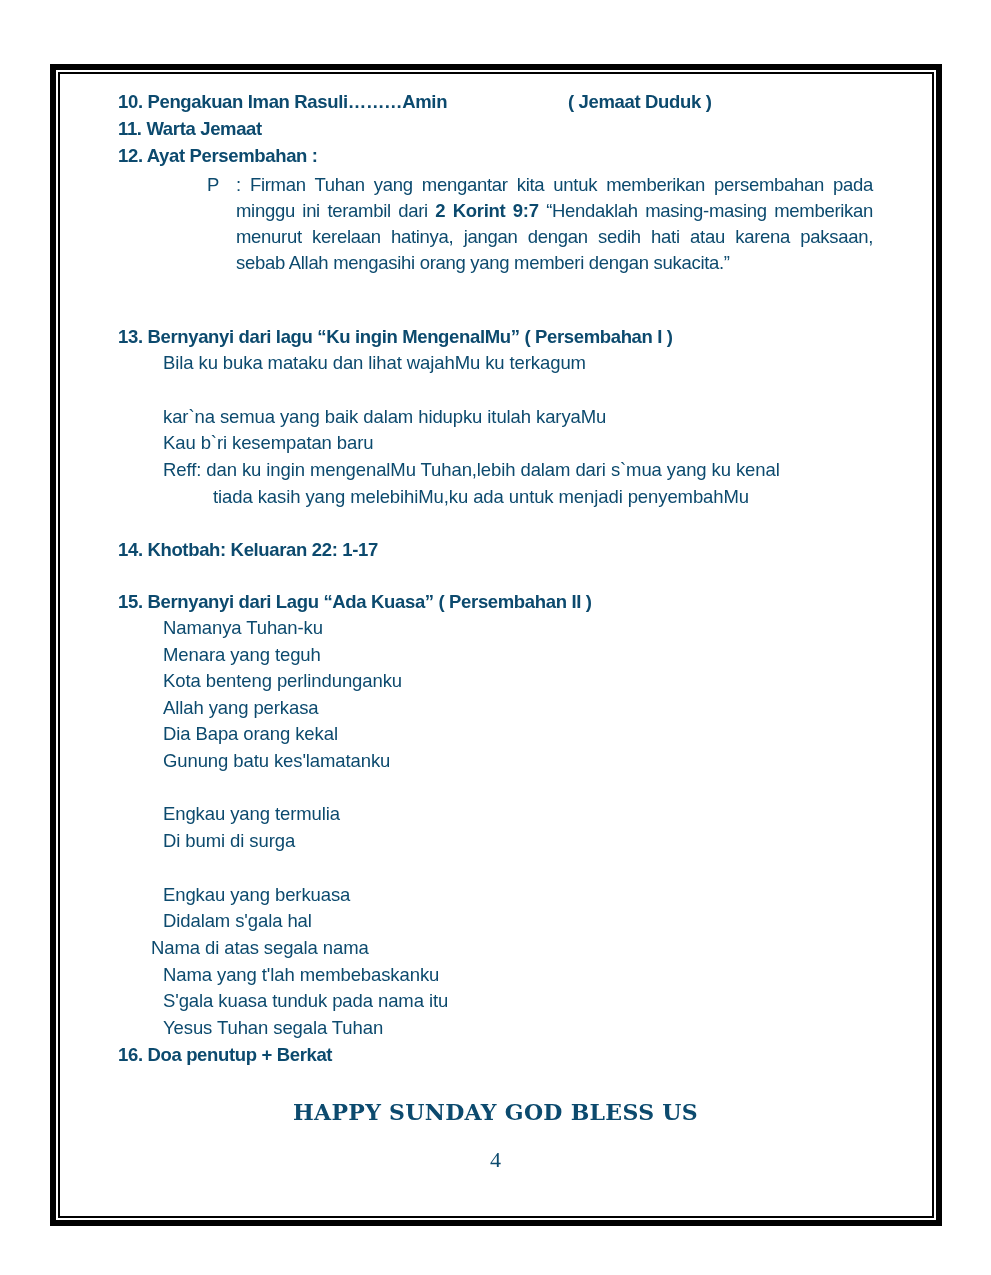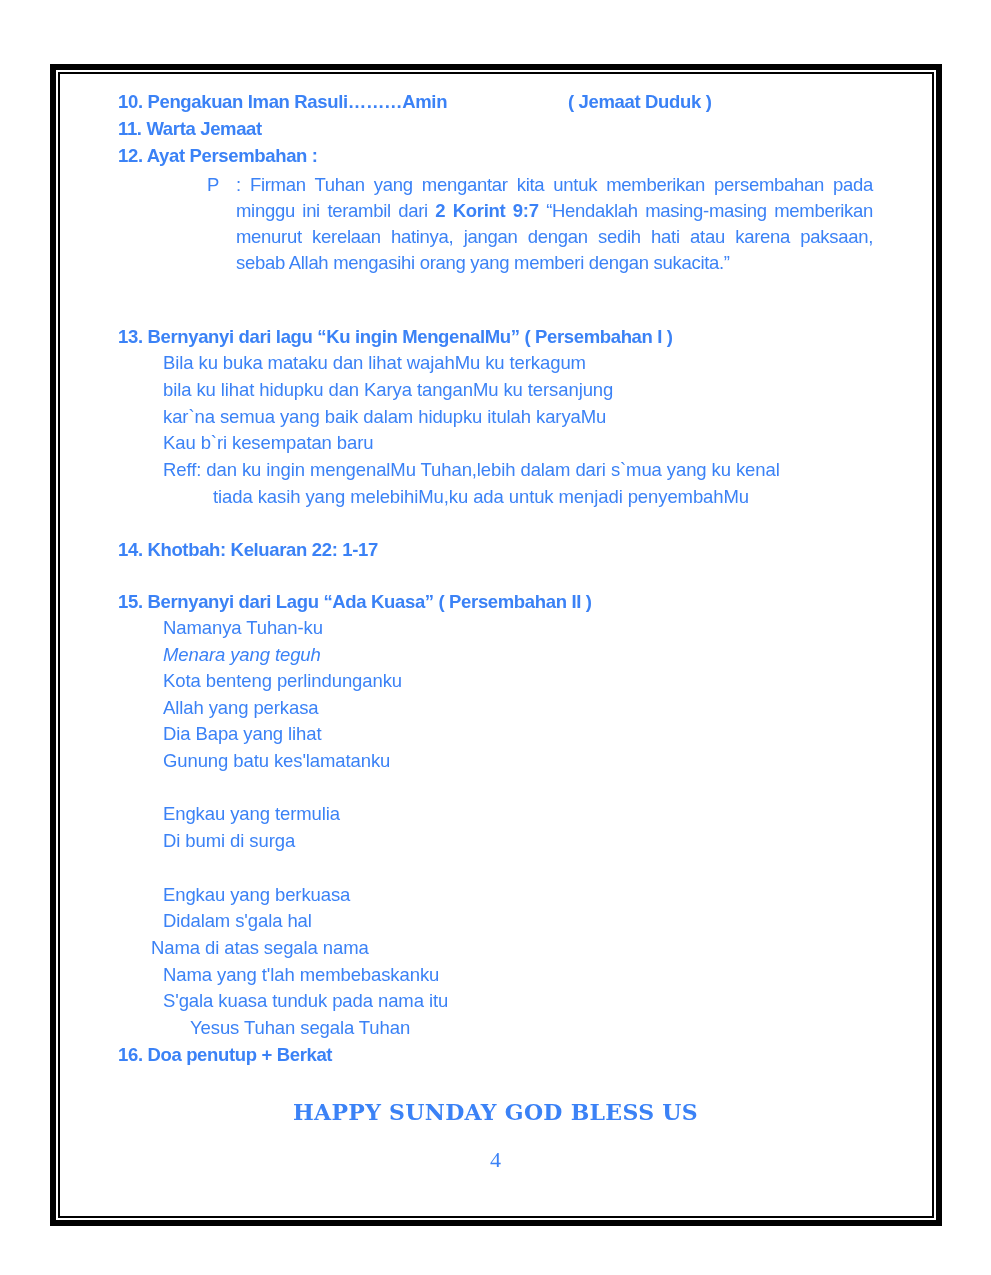--- a/index.html
+++ b/index.html
@@ -8,21 +8,21 @@
       position: absolute; left: 50px; top: 64px; width: 880px; height: 1150px;
       border: 6px solid #000;
     }
     .frame-inner {
       position: absolute; left: 58px; top: 72px; width: 872px; height: 1142px;
       border: 2px solid #000;
       box-sizing: content-box;
     }
     .content {
       position: absolute; left: 0; top: 0; width: 991px; height: 1275px;
-      font-family: "Liberation Sans", sans-serif; color: #3b82f6;
+      font-family: "Liberation Sans", sans-serif; color: #0c4a6e;
     }
     .line { position: absolute; white-space: nowrap; font-size: 18.5px; line-height: 22px; }
     .b { font-weight: bold; letter-spacing: -0.35px; }
     .lyric { letter-spacing: -0.1px; }
     .para {
       position: absolute; left: 236px; top: 172px; width: 637px;
       font-size: 18.5px; line-height: 26px; text-align: justify;
       letter-spacing: -0.3px;
     }
     .para .p-label { position: absolute; left: -29px; top: 0; }
@@ -50,42 +50,41 @@
   <div class="line b" style="left:118px; top:118px;">11. Warta Jemaat</div>
 
   <div class="line b" style="left:118px; top:145px;">12. Ayat Persembahan :</div>
 
   <div class="para">
     <span class="p-label">P</span><span>: Firman Tuhan yang mengantar kita untuk memberikan persembahan pada minggu ini terambil dari </span><b>2 Korint 9:7</b><span> “Hendaklah masing-masing memberikan menurut kerelaan hatinya, jangan dengan sedih hati atau karena paksaan, sebab Allah mengasihi orang yang memberi dengan sukacita.”</span>
   </div>
 
   <div class="line b" style="left:118px; top:326px;">13. Bernyanyi dari lagu “Ku ingin MengenalMu” ( Persembahan I )</div>
   <div class="line lyric" style="left:163px; top:352px;">Bila ku buka mataku dan lihat wajahMu ku terkagum</div>
-  <div class="line lyric" style="left:163px; top:379px;">bila ku lihat hidupku dan Karya tanganMu ku tersanjung</div>
   <div class="line lyric" style="left:163px; top:406px;">kar`na semua yang baik dalam hidupku itulah karyaMu</div>
   <div class="line lyric" style="left:163px; top:432px;">Kau b`ri kesempatan baru</div>
   <div class="line lyric" style="left:163px; top:459px;">Reff: dan ku ingin mengenalMu Tuhan,lebih dalam dari s`mua yang ku kenal</div>
   <div class="line lyric" style="left:213px; top:486px;">tiada kasih yang melebihiMu,ku ada untuk menjadi penyembahMu</div>
 
   <div class="line b" style="left:118px; top:539px;">14. Khotbah: Keluaran 22: 1-17</div>
 
   <div class="line b" style="left:118px; top:591px;">15. Bernyanyi dari Lagu “Ada Kuasa” ( Persembahan II )</div>
   <div class="line lyric" style="left:163px; top:617px;">Namanya Tuhan-ku</div>
-  <div class="line lyric" style="left:163px; top:644px;font-style:italic;">Menara yang teguh</div>
+  <div class="line lyric" style="left:163px; top:644px;">Menara yang teguh</div>
   <div class="line lyric" style="left:163px; top:670px;">Kota benteng perlindunganku</div>
   <div class="line lyric" style="left:163px; top:697px;">Allah yang perkasa</div>
-  <div class="line lyric" style="left:163px; top:723px;">Dia Bapa yang lihat</div>
+  <div class="line lyric" style="left:163px; top:723px;">Dia Bapa orang kekal</div>
   <div class="line lyric" style="left:163px; top:750px;">Gunung batu kes'lamatanku</div>
 
   <div class="line lyric" style="left:163px; top:803px;">Engkau yang termulia</div>
   <div class="line lyric" style="left:163px; top:830px;">Di bumi di surga</div>
   <div class="line lyric" style="left:163px; top:884px;">Engkau yang berkuasa</div>
   <div class="line lyric" style="left:163px; top:910px;">Didalam s'gala hal</div>
   <div class="line lyric" style="left:151px; top:937px;">Nama di atas segala nama</div>
   <div class="line lyric" style="left:163px; top:964px;">Nama yang t'lah membebaskanku</div>
   <div class="line lyric" style="left:163px; top:990px;">S'gala kuasa tunduk pada nama itu</div>
-  <div class="line lyric" style="left:163px; top:1017px;margin-left:27px;">Yesus Tuhan segala Tuhan</div>
+  <div class="line lyric" style="left:163px; top:1017px;">Yesus Tuhan segala Tuhan</div>
 
   <div class="line b" style="left:118px; top:1044px;">16. Doa penutup + Berkat</div>
 
   <div class="closing">HAPPY SUNDAY GOD BLESS US</div>
   <div class="pagenum">4</div>
 </div>
 
 </body></html>

